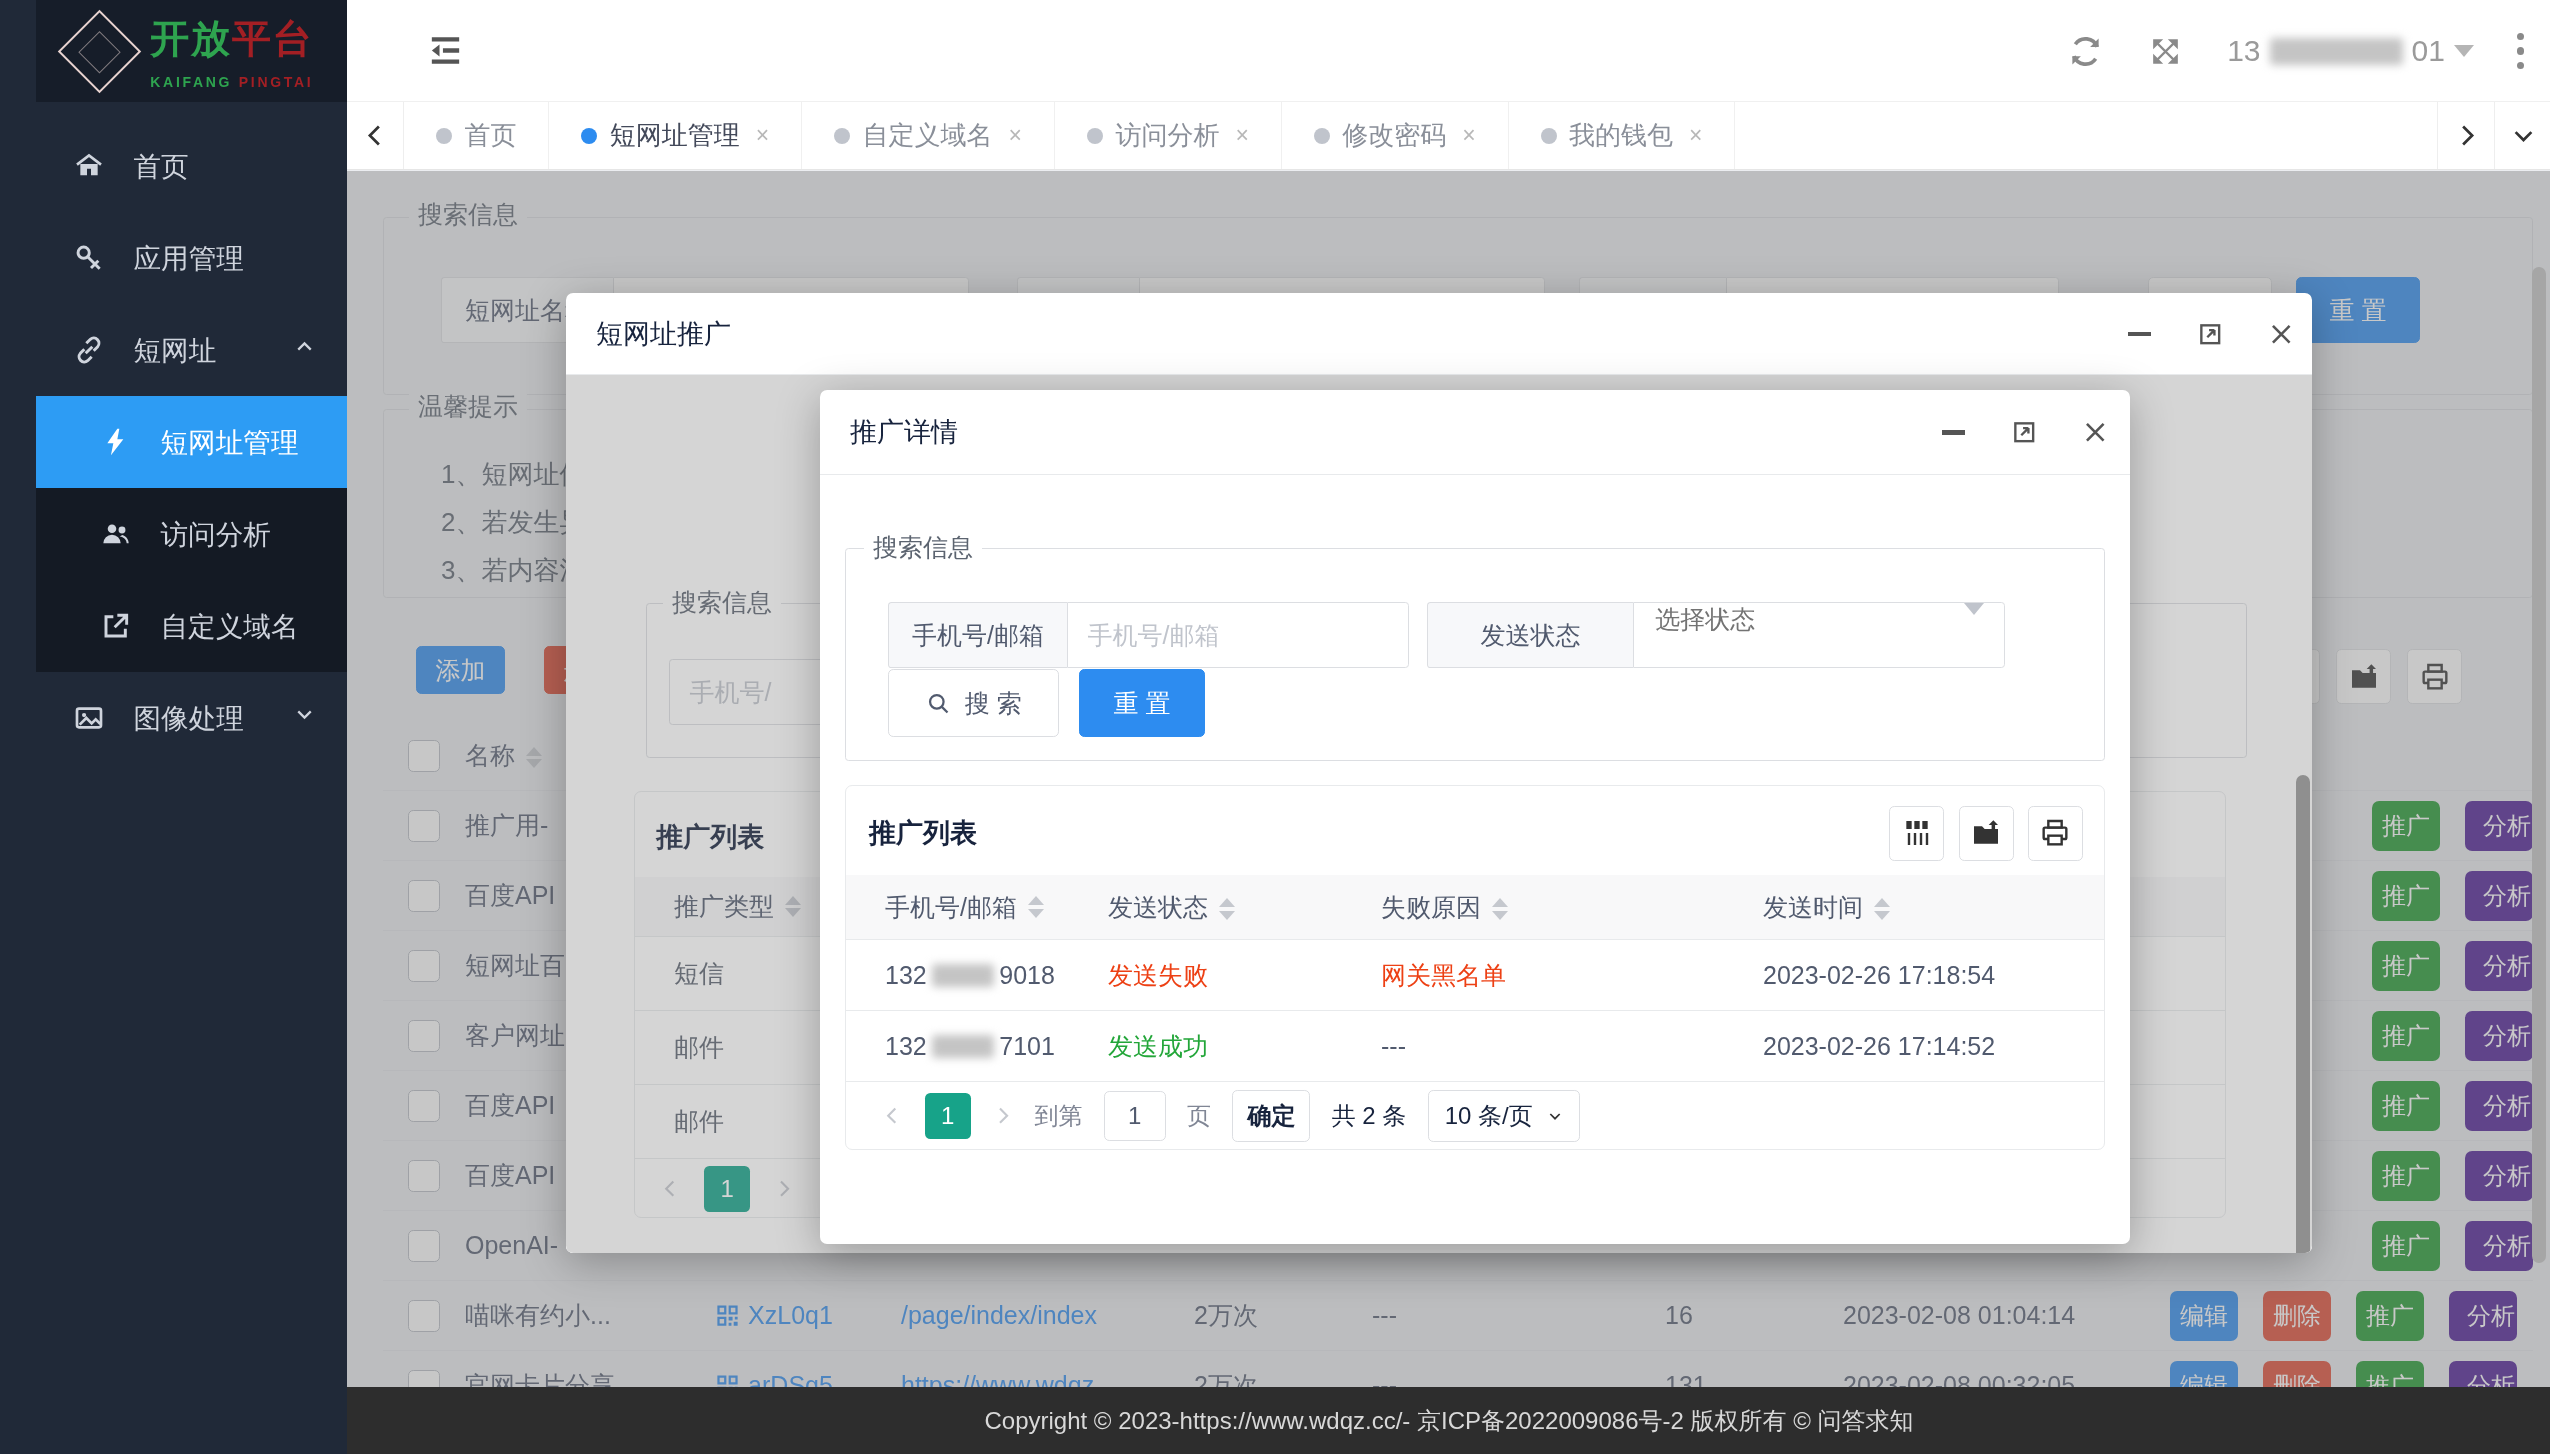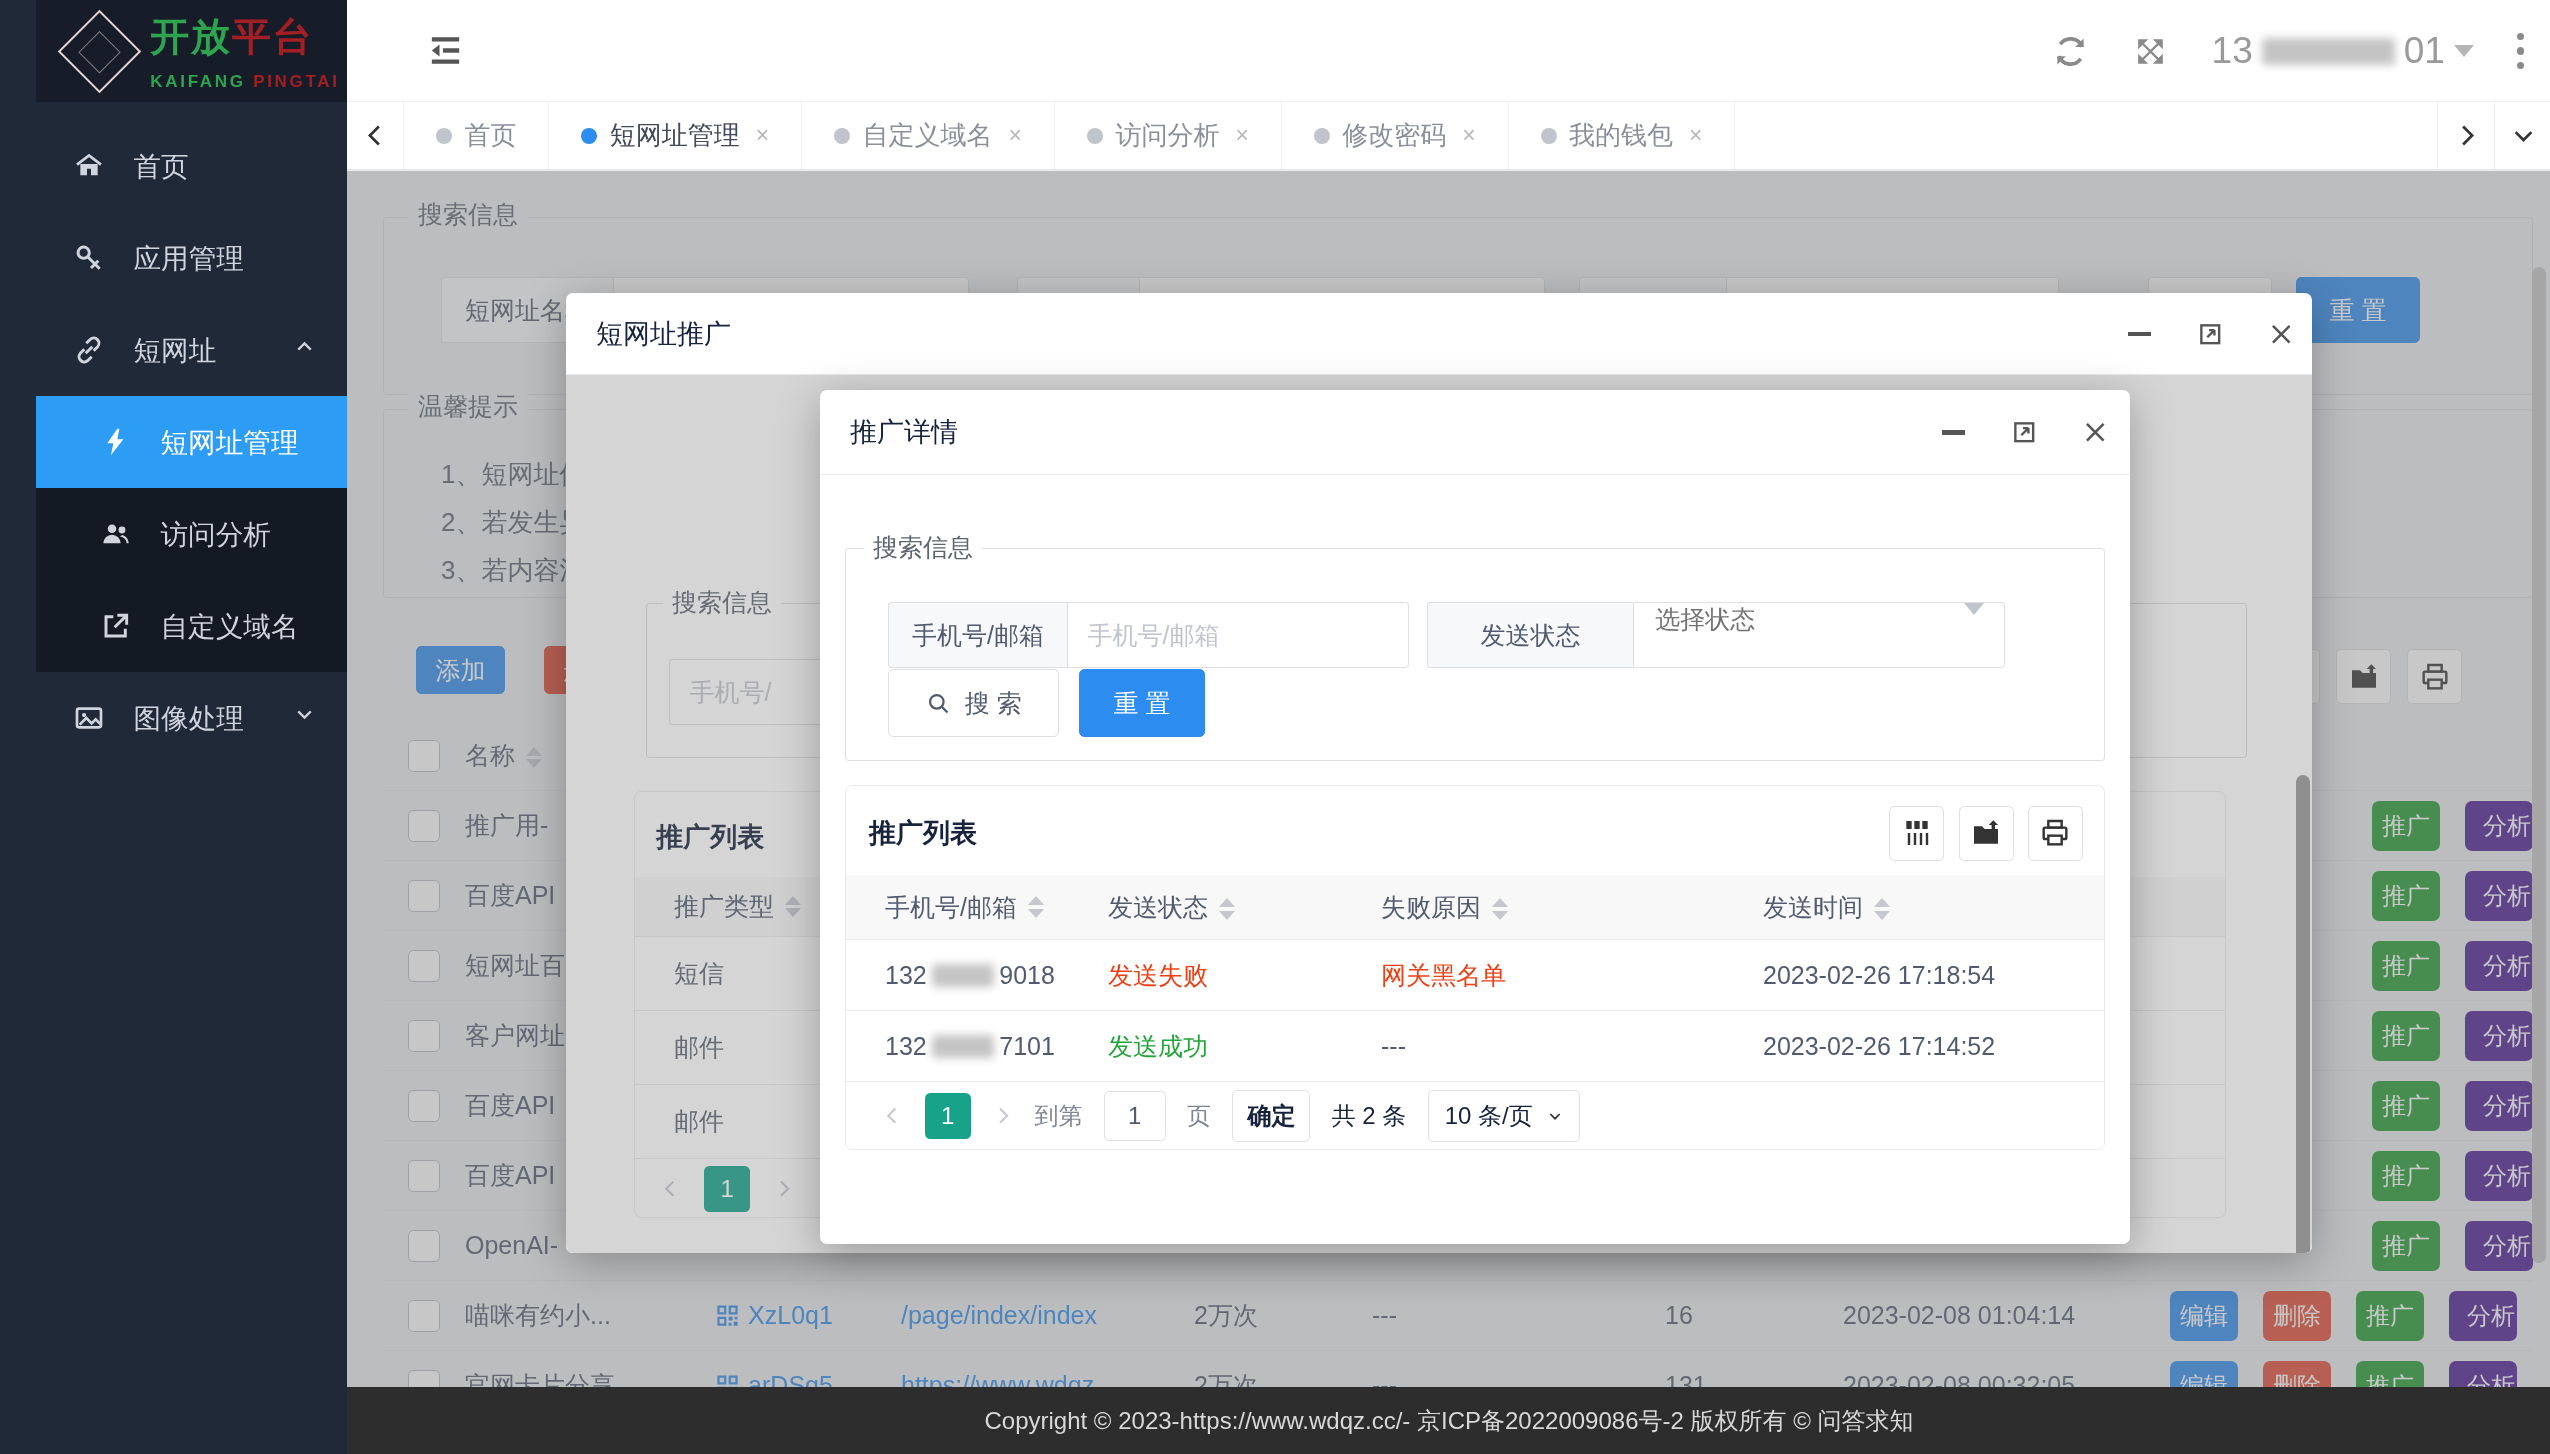--- a/index.html
+++ b/index.html
@@ -7,37 +7,37 @@
   body { font-family:"Liberation Sans","DejaVu Sans",sans-serif; font-size:25px; color:#515a6e; }
   #screen { position:relative; width:2550px; height:1455px; overflow:hidden; background:#ebedf0; }
 
   
   .sidebar { position:absolute; left:0; top:0; width:347px; height:1455px; background:#202938; z-index:5;padding-left:36px; }
   .logo { height:102px; background:#161d29; display:flex; align-items:center; padding-left:34px; gap:21.3px; }
   .logo-diamond { width:59px; height:59px; border:2.7px solid #e8d3d0; transform:rotate(45deg); display:flex; align-items:center; justify-content:center; }
   .logo-diamond i { width:30px; height:30px; border:1.8px solid #d8c8c6; transform:rotate(0deg); opacity:.55; }
   .logo-text .cn { font-size:39px; font-weight:bold; letter-spacing:1.8px; }
   .logo-text .cn .g { color:#2ea44f; } .logo-text .cn .r { color:#a31f24; }
-  .logo-text .en { font-size:17px; font-weight:bold; letter-spacing:2.7px; margin-top:8px; }
+  .logo-text .en { font-size:14px; font-weight:bold; letter-spacing:2.7px; margin-top:8px; }
   .logo-text .en .g { color:#2ea44f; } .logo-text .en .r { color:#a31f24; }
   .menu { padding-top:18px; }
   .mitem { height:92px; display:flex; align-items:center; padding-left:37px; gap:28.5px; color:#cfd4dd; font-size:27.6px; cursor:pointer; position:relative; }
   .mitem svg { width:32px; height:32px; flex:0 0 32px; }
   .mitem .chev { position:absolute; right:30px; }
   .mitem .chev svg { width:25px; height:25px; }
   .submenu { background:#141a24; }
   .submenu .mitem { padding-left:64px; }
   .mitem.active { background:#2d9cf4; color:#fff; }
 
   
   .topbar { position:absolute; left:347px; top:0; width:2204px; height:102px; background:#fff; border-bottom:0.9px solid #f0f0f0; z-index:4; }
   .collapse-btn { position:absolute; left:78px; top:30px; width:41px; height:41px; color:#555; cursor:pointer; }
   .topbar-right { position:absolute; right:27px; top:0; height:102px; display:flex; align-items:center; gap:43px; color:#7a7a7a; }
   .tb-ico { width:37px; height:37px; cursor:pointer; color:#8a8a8a; }
-  .phone-box { display:flex; align-items:center; gap:9px; color:#9a9a9a; font-size:37px; cursor:pointer; }
+  .phone-box { display:flex; align-items:center; gap:9px; color:#9a9a9a; font-size:30px; cursor:pointer; }
   .blur-chip { display:inline-block; background:#c4c4c4; border-radius:3.6px; filter:blur(4.4px); }
   .caret-down { width:0; height:0; border-left:10.7px solid transparent; border-right:10.7px solid transparent; border-top:12.4px solid #b5b5b5; }
   .kebab { display:flex; flex-direction:column; gap:7.1px; cursor:pointer; }
   .kebab i { width:7.1px; height:7.1px; border-radius:50%; background:#8a8a8a; }
 
   
   .tabbar { position:absolute; left:347px; top:102px; width:2204px; height:68px; background:#fff; border-bottom:0.9px solid #e6e6e6; display:flex; z-index:4; }
   .tab-nav { width:57px; display:flex; align-items:center; justify-content:center; border-right:0.9px solid #eee; cursor:pointer; color:#333; }
   .tab-nav.right { border-right:none; border-left:0.9px solid #eee; }
   .tab-nav svg { width:27px; height:27px; }

